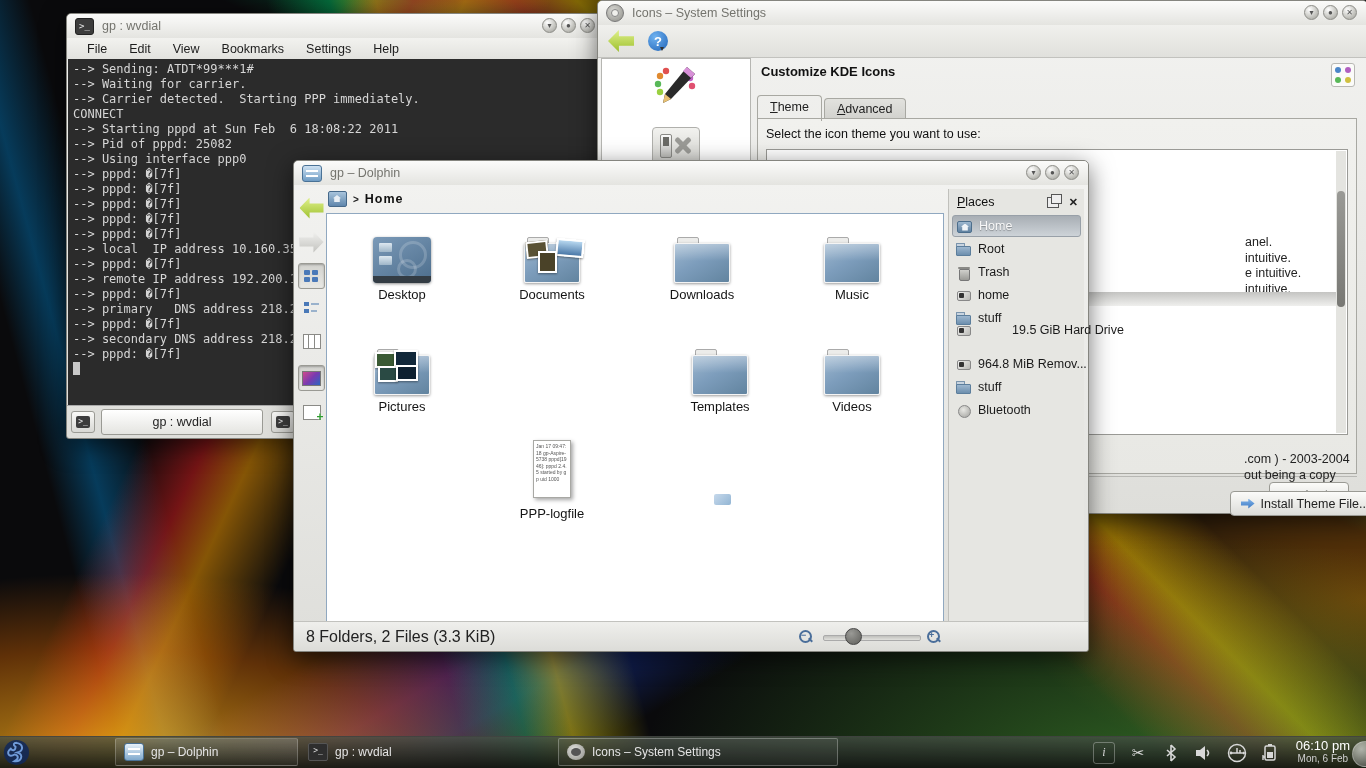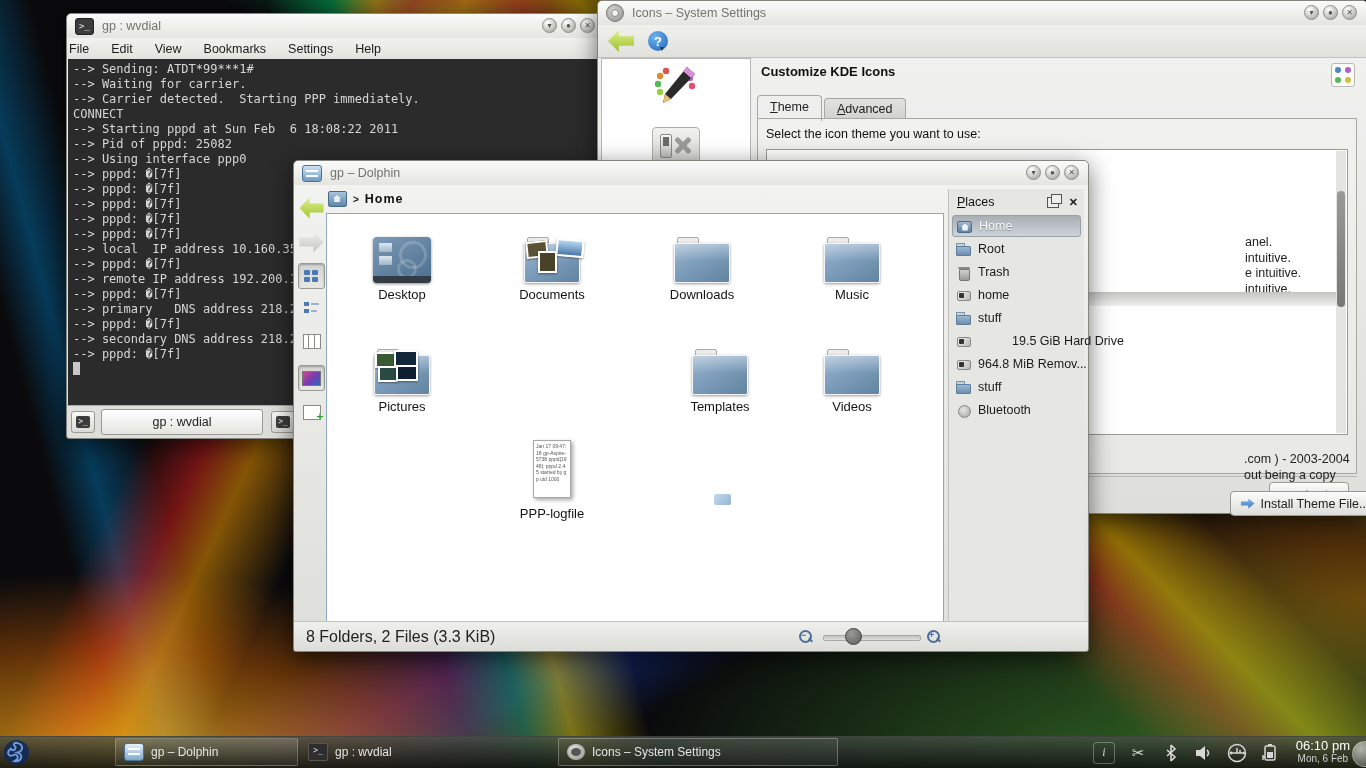--- a/index.html
+++ b/index.html
@@ -22,21 +22,21 @@
   .window{position:absolute;background:linear-gradient(#f3f3f1,#dededa);border:1px solid #85857f;border-radius:5px 5px 3px 3px;box-shadow:0 6px 24px rgba(0,0,0,.55);}
   .titlebar{position:absolute;left:0;right:0;top:0;height:24px;display:flex;align-items:center;padding:0 8px;border-radius:5px 5px 0 0;background:linear-gradient(#fbfbfa,#e4e4e0);}
   .title-text{font-size:12.5px;color:#74746e;margin-left:8px;white-space:nowrap;}
   .winbtns{position:absolute;top:4px;display:flex;gap:4px;}
   .winbtn{width:15px;height:15px;border-radius:50%;border:1px solid #8d8d88;background:radial-gradient(circle at 35% 28%,#ffffff,#c9c9c4 55%,#9d9d97);box-sizing:border-box;position:relative;}
   .winbtn i{position:absolute;inset:0;display:flex;align-items:center;justify-content:center;font-size:8px;color:#555;font-style:normal;}
 
   
   #term{left:66px;top:13px;width:536px;height:424px;z-index:1;}
   #term .titlebar .appicon{width:17px;height:15px;background:#3c3c3c;border:1px solid #222;border-radius:3px;color:#e8e8e8;font-size:9px;line-height:14px;text-align:center;font-family:"DejaVu Sans Mono",monospace;}
-  #term-menubar{position:absolute;left:0;right:0;top:24px;height:21px;display:flex;gap:22px;padding-left:2px;align-items:center;background:linear-gradient(#f2f2ef,#e2e2de);}
+  #term-menubar{position:absolute;left:0;right:0;top:24px;height:21px;display:flex;gap:22px;padding-left:20px;align-items:center;background:linear-gradient(#f2f2ef,#e2e2de);}
   #term-menubar span{font-size:12.5px;color:#1c1c1c;}
   #term-screen{position:absolute;left:1px;right:1px;top:45px;bottom:32px;background:#2b2b2b;overflow:hidden;padding:3px 0 0 5px;box-sizing:border-box;}
   #term-screen .tl{font-family:"DejaVu Sans Mono",monospace;font-size:12px;line-height:15px;color:#d6d6d6;white-space:pre;}
   #term-cursor{display:inline-block;width:7px;height:13px;background:#c8c8c8;vertical-align:-2px;}
   #term-tabbar{position:absolute;left:0;right:0;bottom:0;height:32px;background:linear-gradient(#ececе8,#cfcfcb);border-top:1px solid #aaa;border-radius:0 0 3px 3px;display:flex;align-items:center;}
   .termtab-btn{width:22px;height:20px;margin:0 4px;border:1px solid #9a9a94;border-radius:3px;background:linear-gradient(#fafaf8,#d8d8d4);display:flex;align-items:center;justify-content:center;}
   .termtab-btn b{width:14px;height:12px;background:#3c3c3c;border-radius:2px;color:#eee;font-size:8px;line-height:11px;text-align:center;font-weight:normal;font-family:"DejaVu Sans Mono",monospace;}
   #term-tab{flex:0 0 160px;height:24px;margin-left:2px;border:1px solid #9a9a94;border-radius:3px;background:linear-gradient(#ffffff,#e4e4e0);display:flex;align-items:center;justify-content:center;font-size:12.5px;color:#222;}
 
   
@@ -494,21 +494,21 @@
         <span>Trash</span>
       </div>
       <div class="place" style="top:95px;">
         <div class="pi pi-drive"></div>
         <span>home</span>
       </div>
       <div class="place" style="top:118px;">
         <div class="pi pi-folder"></div>
         <span>stuff</span>
       </div>
-      <div class="place" style="top:141px;gap:40px;">
+      <div class="place" style="top:130px;gap:40px;">
         <div class="pi pi-drive"></div>
         <span style="white-space:nowrap;">19.5 GiB Hard Drive</span>
       </div>
       <div class="place" style="top:164px;">
         <div class="pi pi-drive"></div>
         <span style="white-space:nowrap;">964.8 MiB Remov...</span>
       </div>
       <div class="place" style="top:187px;">
         <div class="pi pi-folder"></div>
         <span>stuff</span>

